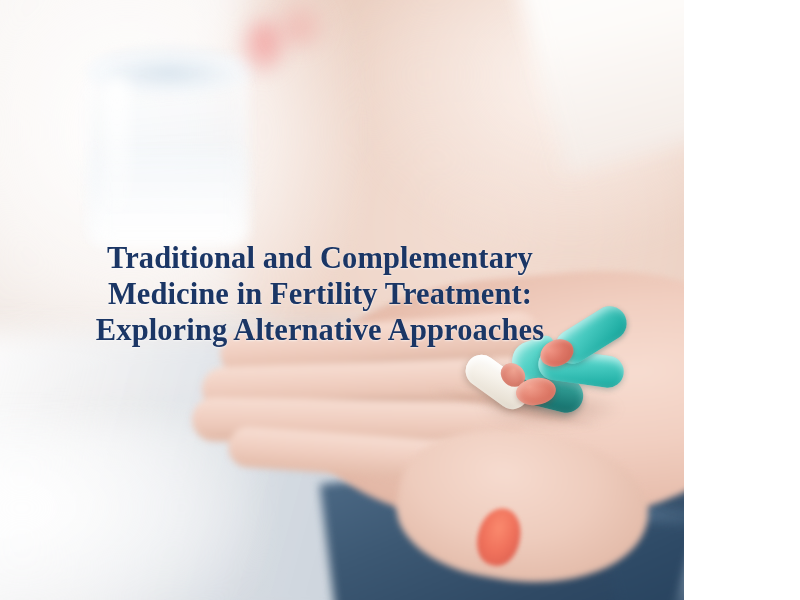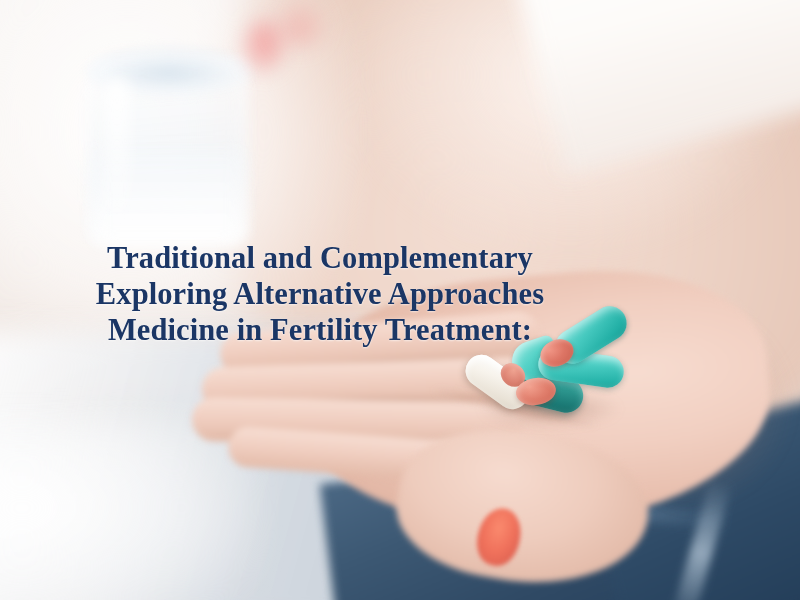--- a/index.html
+++ b/index.html
@@ -2,21 +2,21 @@
 <html><head>
 <meta charset="utf-8">
 <style>
   html,body{margin:0;padding:0;}
   body{
     width:800px;height:600px;overflow:hidden;
     font-family:"Liberation Serif", serif;
     background:#ffffff;
   }
   #banner{
-    position:relative;width:800px;height:600px;overflow:hidden;
+    position:relative;width:684px;height:600px;overflow:hidden;
     background:#fca5a5;
   }
 
   
   .layer{position:absolute;pointer-events:none;}
 
   
   #bg-base{
     left:0;top:0;width:800px;height:600px;
     background:
@@ -308,17 +308,17 @@
     <div class="pill" id="pill-teal-c"></div>
     <div class="pill" id="pill-coral-c"></div>
     <div class="pill" id="pill-teal-b"></div>
     <div class="pill" id="pill-coral-b"></div>
     <div class="pill" id="pill-teal-a"></div>
     <div class="pill" id="pill-coral-a"></div>
   </div>
 
   <div id="title-block">
     <span class="title-line">Traditional and Complementary</span>
+    <span class="title-line">Medicine in Fertility Treatment:</span>
     <span class="title-line">Exploring Alternative Approaches</span>
-    <span class="title-line">Medicine in Fertility Treatment:</span>
   </div>
 
 </div>
 
 </body></html>

